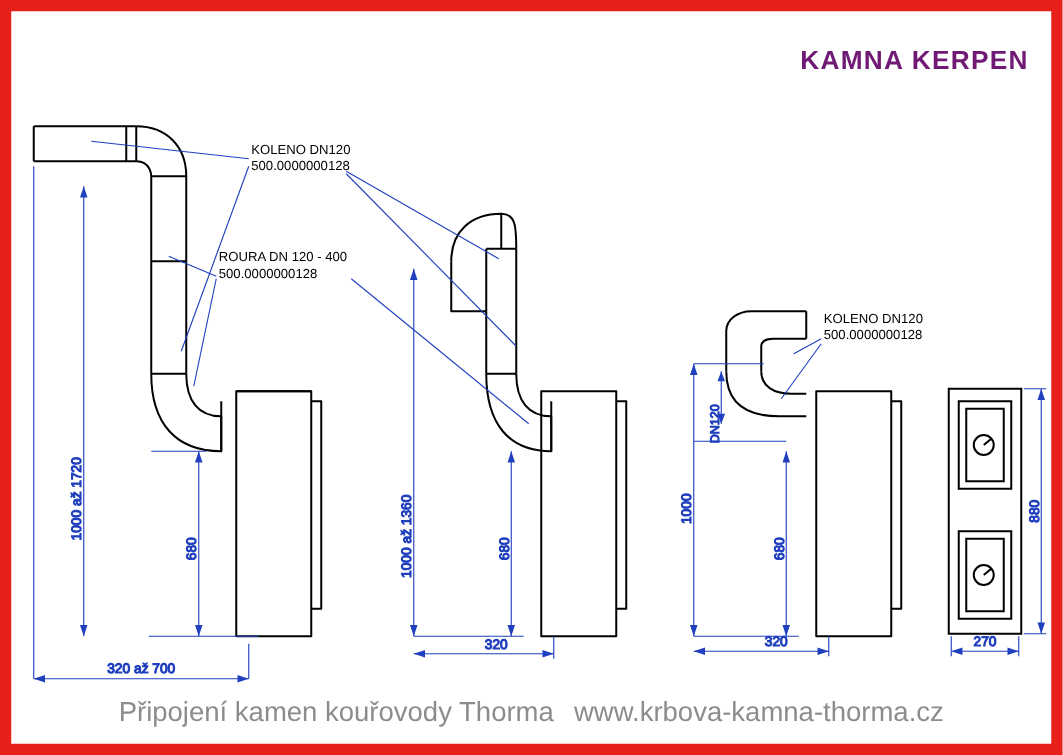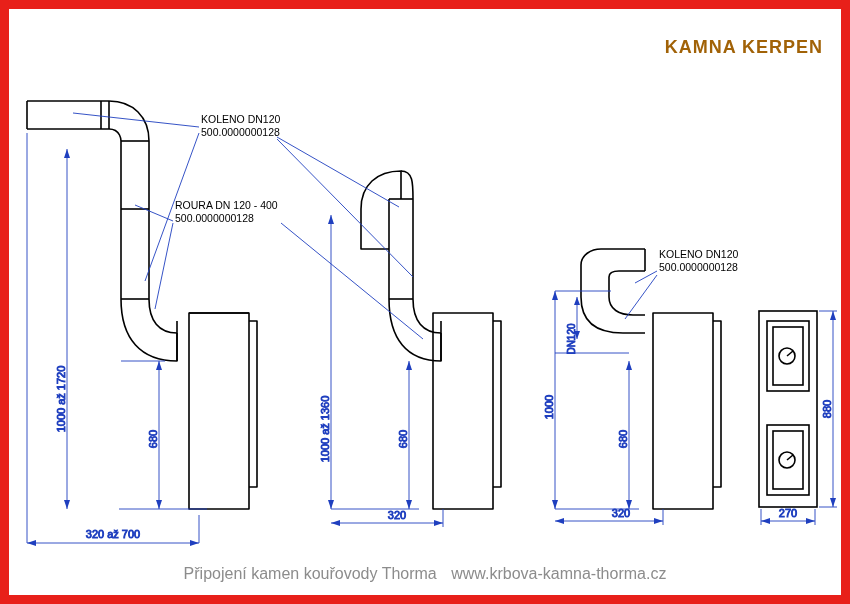--- a/index.html
+++ b/index.html
@@ -17,30 +17,30 @@
     background:#ffffff;
   }
   #canvas{
     position:absolute;
     left:0;top:0;
     width:832px;height:586px;
   }
   .ttl{
     position:absolute;
     right:18px;top:28px;
-    font-size:18px;
+    font-size:21px;
     letter-spacing:1px;
-    color:#a16207;
+    color:#701a75;
     font-weight:bold;
   }
   .foot{
     position:absolute;
     left:0;right:0;bottom:12px;
     text-align:center;
-    font-size:16px;
+    font-size:22px;
     color:#8c8c8c;
   }
   .foot .a{margin-right:10px;}
   svg text{font-family:"Liberation Sans", sans-serif;}
 </style>
 </head>
 <body>
 
 <div id="page">
 

